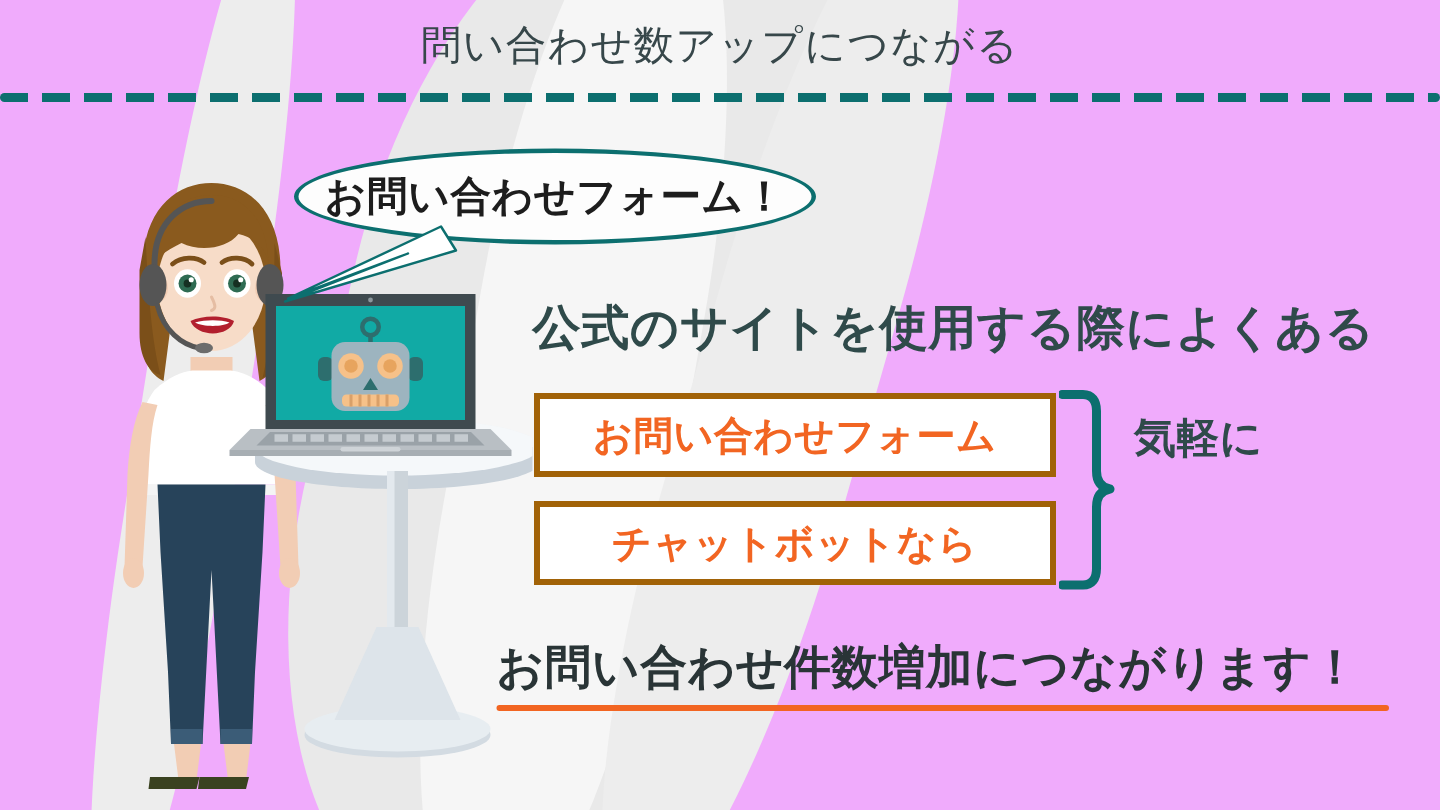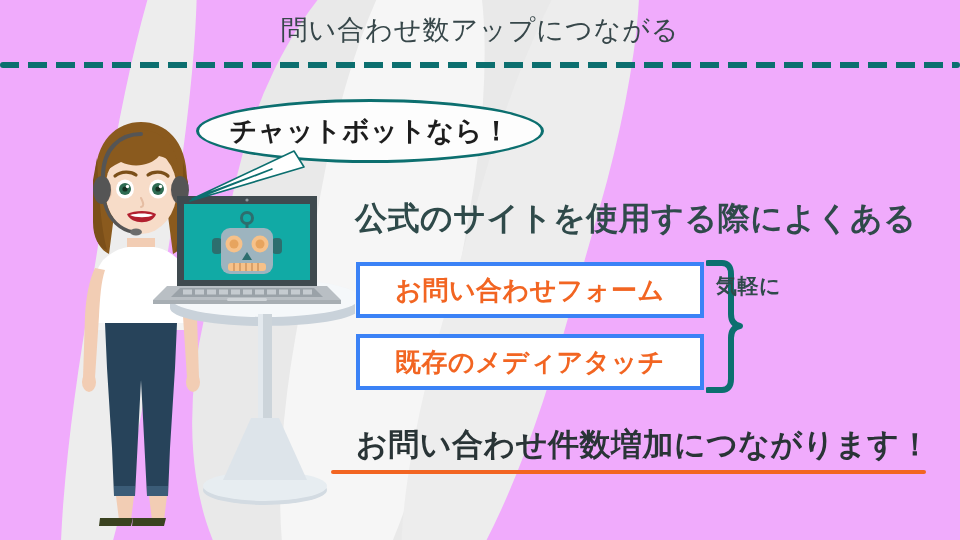--- a/index.html
+++ b/index.html
@@ -127,21 +127,21 @@
     color: #2f4a4a;
     letter-spacing: 0.5px;
     white-space: nowrap;
   }
 
   .box {
     position: absolute;
     left: 356px;
     width: 348px;
     height: 56px;
-    border: 4px solid #3b82f6;
+    border: 4px solid #a16207;
     background: #ffffff;
     box-sizing: border-box;
     display: flex;
     align-items: center;
     justify-content: center;
   }
   .box-1 { top: 262px; }
   .box-2 { top: 334px; }
   .box-text {
     font-size: 26px;
@@ -154,43 +154,42 @@
   .brace {
     position: absolute;
     left: 706px;
     top: 259px;
     width: 38px;
     height: 135px;
   }
 
   .aside {
     position: absolute;
-    left: 716px;
+    left: 756px;
     top: 272px;
-    font-size: 21px;
+    font-size: 28px;
     font-weight: 700;
     color: #2f4a4a;
     line-height: 1.42;
     letter-spacing: 0.5px;
     white-space: nowrap;
   }
 
   .conclusion-wrap {
     position: absolute;
     left: 331px;
     top: 424px;
     width: 600px;
   }
   .conclusion {
     font-size: 31px;
     font-weight: 700;
     color: #293436;
     letter-spacing: 0.5px;
     white-space: nowrap;
-    text-align: right;
   }
   .conclusion-underline {
     margin-top: 4px;
     width: 595px;
     height: 4px;
     background: #f26522;
     border-radius: 2px;
   }
 
   
@@ -339,33 +338,33 @@
           <rect x="248" y="171.5" width="9" height="5"></rect>
         </g>
         <path d="M98 182 L286 182 L286 186 L98 186 Z" fill="#a7aeb3"></path>
         <rect x="172" y="180" width="40" height="3" rx="1.5" fill="#cfd4d8"></rect>
       </g>
     </svg>
   </div>
 
   <div class="bubble-wrap">
     <div class="bubble"></div>
-    <div class="bubble-text">チャットボットなら！</div>
+    <div class="bubble-text">お問い合わせフォーム！</div>
     <svg class="bubble-tail" viewBox="0 0 150 60" xmlns="http://www.w3.org/2000/svg">
       <path d="M110 8 L8 56 L88 26 L6 58 L120 24 Z" fill="#ffffff" stroke="#0c6f6f" stroke-width="1.6" stroke-linejoin="round"></path>
     </svg>
   </div>
 
   <div class="lead-line">公式のサイトを使用する際によくある</div>
 
   <div class="box box-1">
     <span class="box-text">お問い合わせフォーム</span>
   </div>
   <div class="box box-2">
-    <span class="box-text">既存のメディアタッチ</span>
+    <span class="box-text">チャットボットなら</span>
   </div>
 
   <svg class="brace" viewBox="0 0 38 135" xmlns="http://www.w3.org/2000/svg">
     <path d="M2 4 L16 4 C22 4 25 8 25 15 L25 55 C25 62 28 66 34 67
              C28 68 25 72 25 79 L25 120 C25 127 22 131 16 131 L2 131" fill="none" stroke="#0c6f6f" stroke-width="6" stroke-linecap="round" stroke-linejoin="round"></path>
   </svg>
 
   <div class="aside">
     <div>気軽に</div>
   </div>

